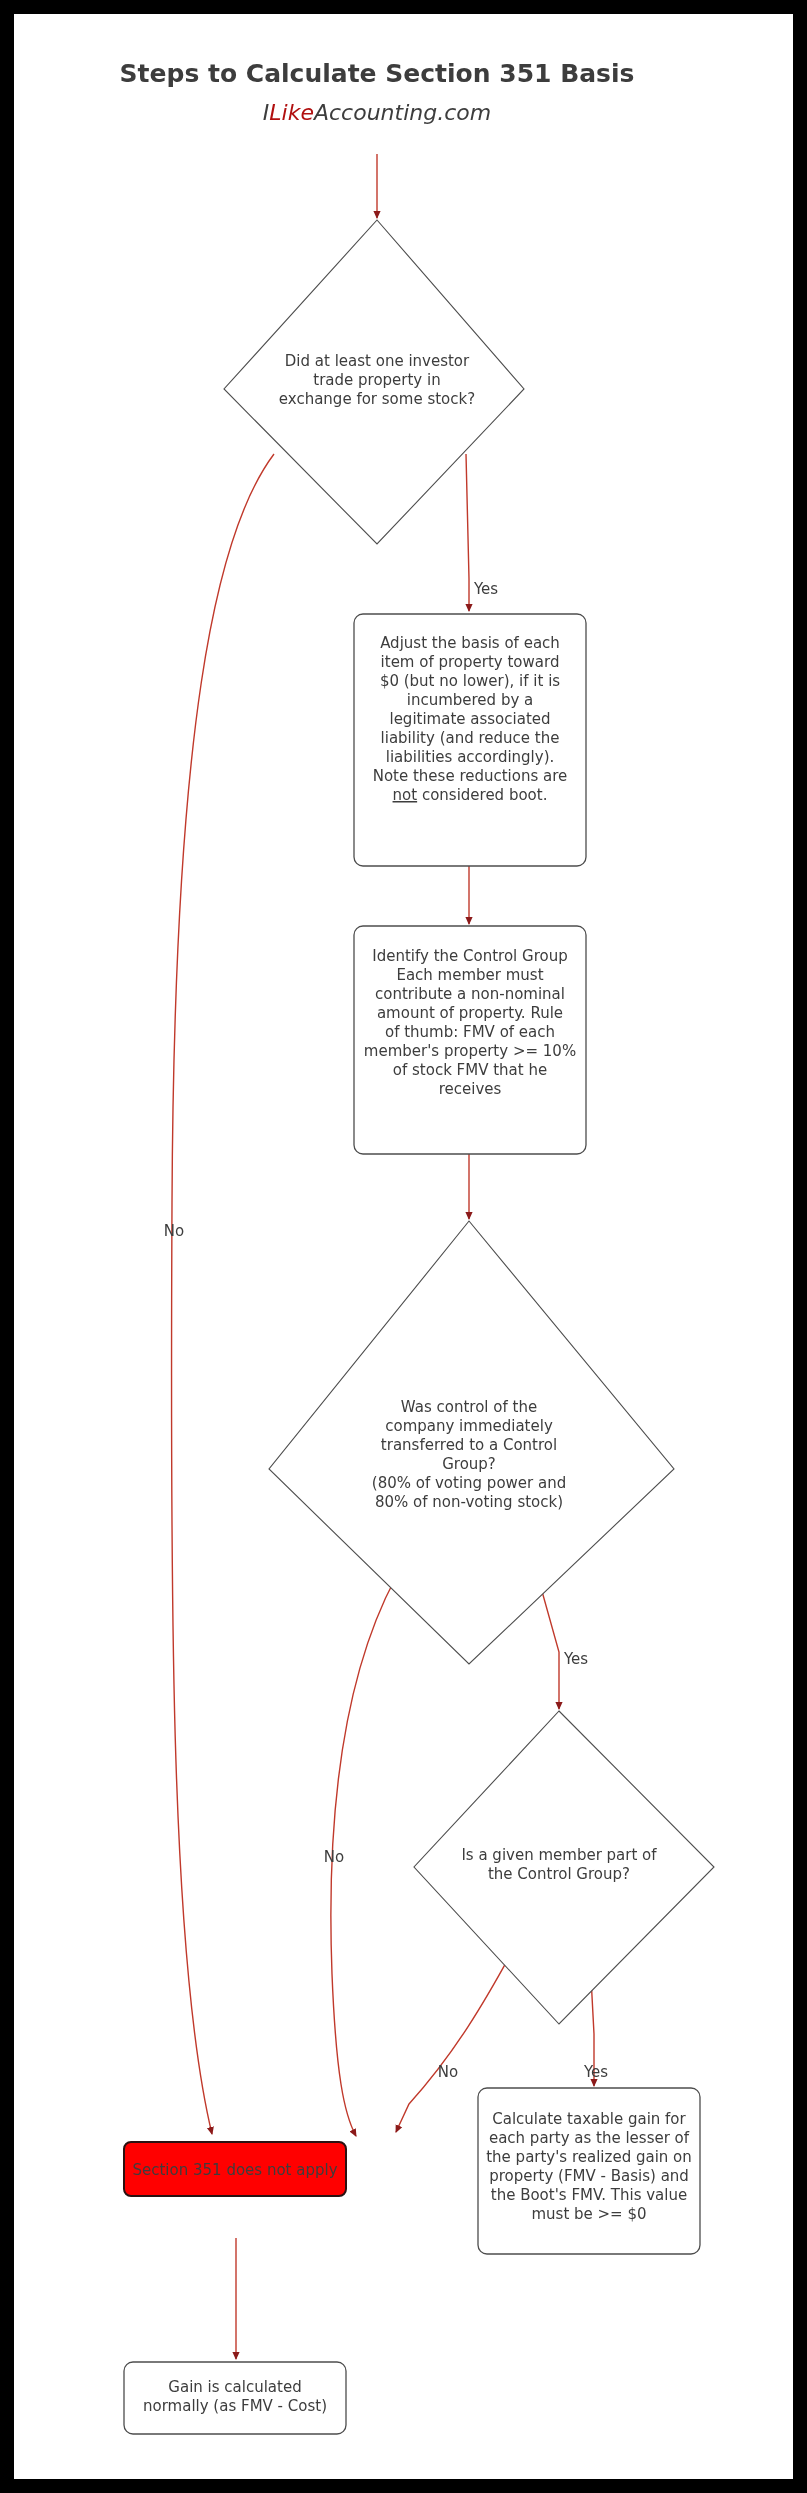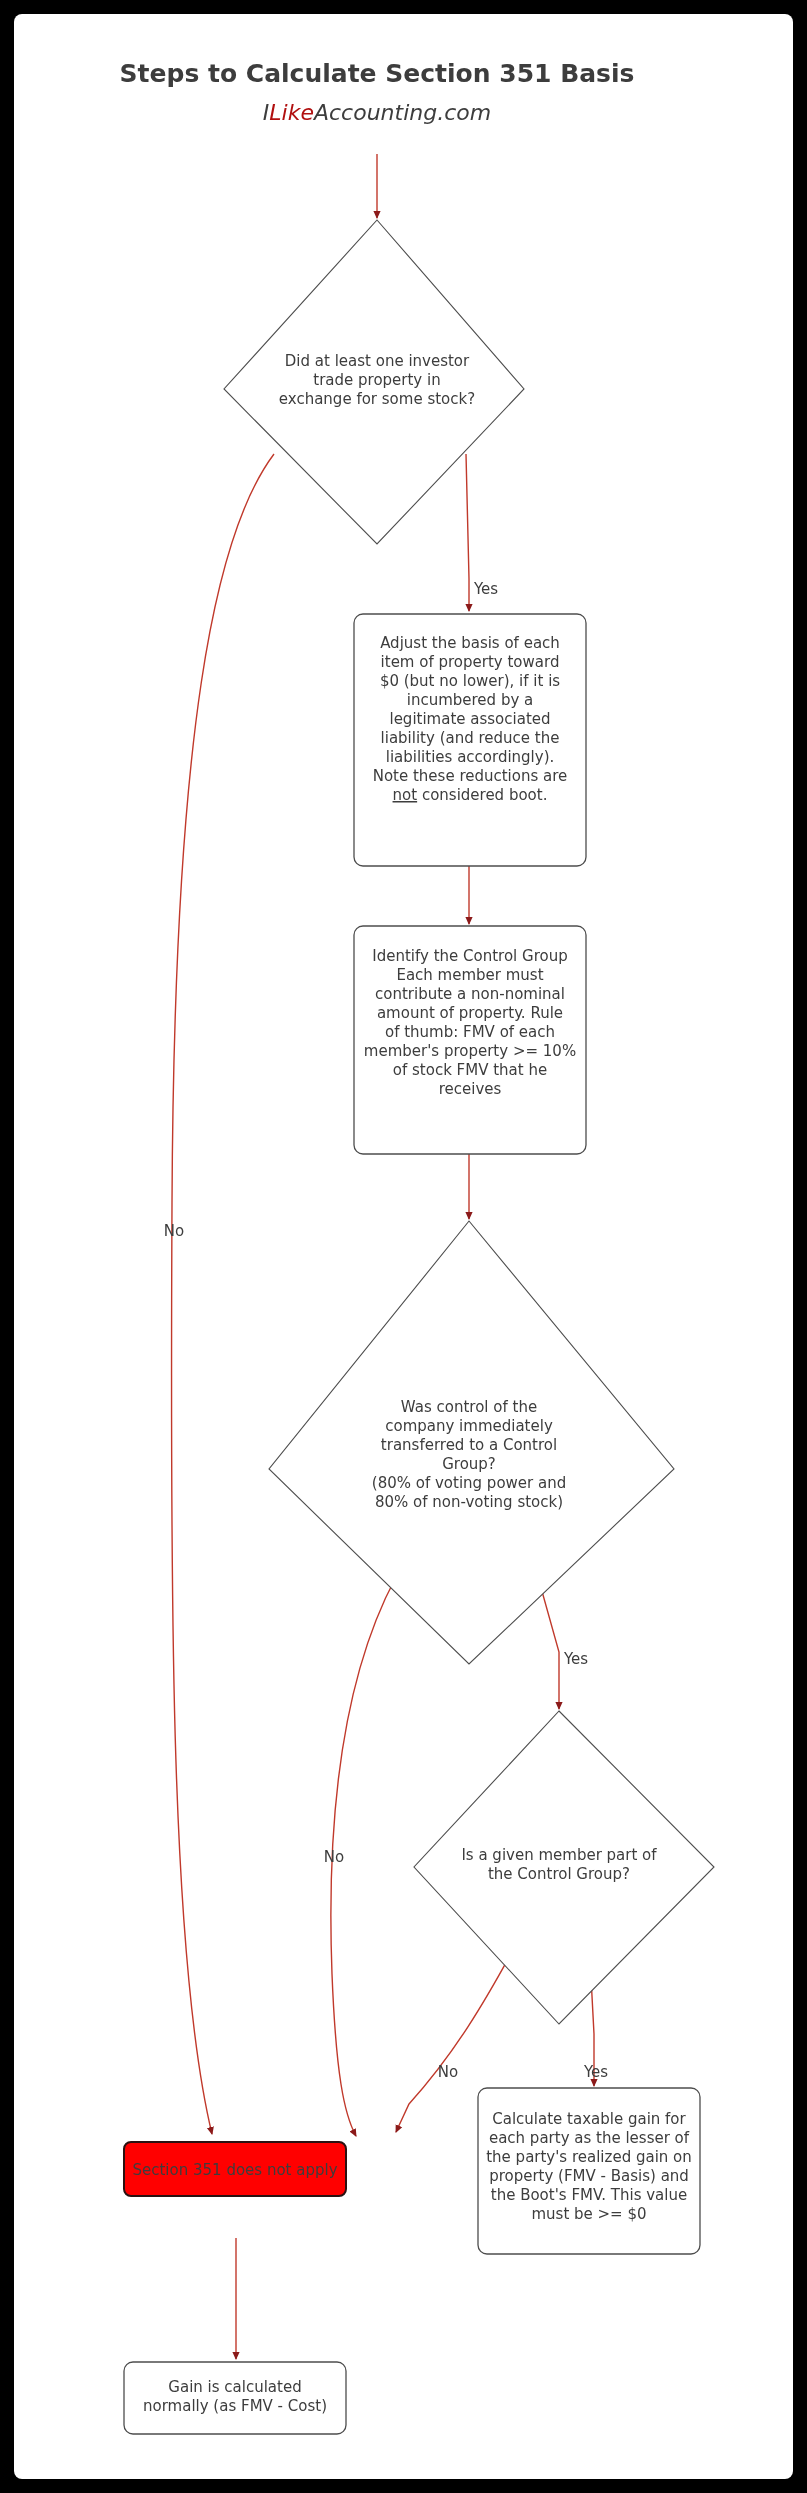--- a/index.html
+++ b/index.html
@@ -1,18 +1,18 @@
 <!DOCTYPE html>
 <html><head>
 <meta charset="utf-8">
 <style>
   html,body{margin:0;padding:0;background:#000;}
   body{width:807px;height:2493px;font-family:"DejaVu Sans",sans-serif;}
   #frame{position:absolute;left:0;top:0;width:807px;height:2493px;background:#000;}
-  #canvas{position:absolute;left:14px;top:14px;width:779px;height:2465px;background:#ffffff;overflow:hidden;border-radius:8px;}
+  #canvas{position:absolute;left:14px;top:14px;width:779px;height:2465px;background:#ffffff;overflow:hidden;}
   svg{display:block;}
   .node-text{font-family:"DejaVu Sans",sans-serif;font-size:15px;fill:#3d3d3d;}
   .edge-label{font-family:"DejaVu Sans",sans-serif;font-size:15px;fill:#3d3d3d;}
   .title{font-family:"DejaVu Sans",sans-serif;font-size:25px;font-weight:bold;fill:#3d3d3d;}
   .subtitle{font-family:"DejaVu Sans",sans-serif;font-size:22px;font-style:italic;fill:#3d3d3d;}
   .subtitle-accent{fill:#b11010;}
 </style>
 </head>
 <body>
 

